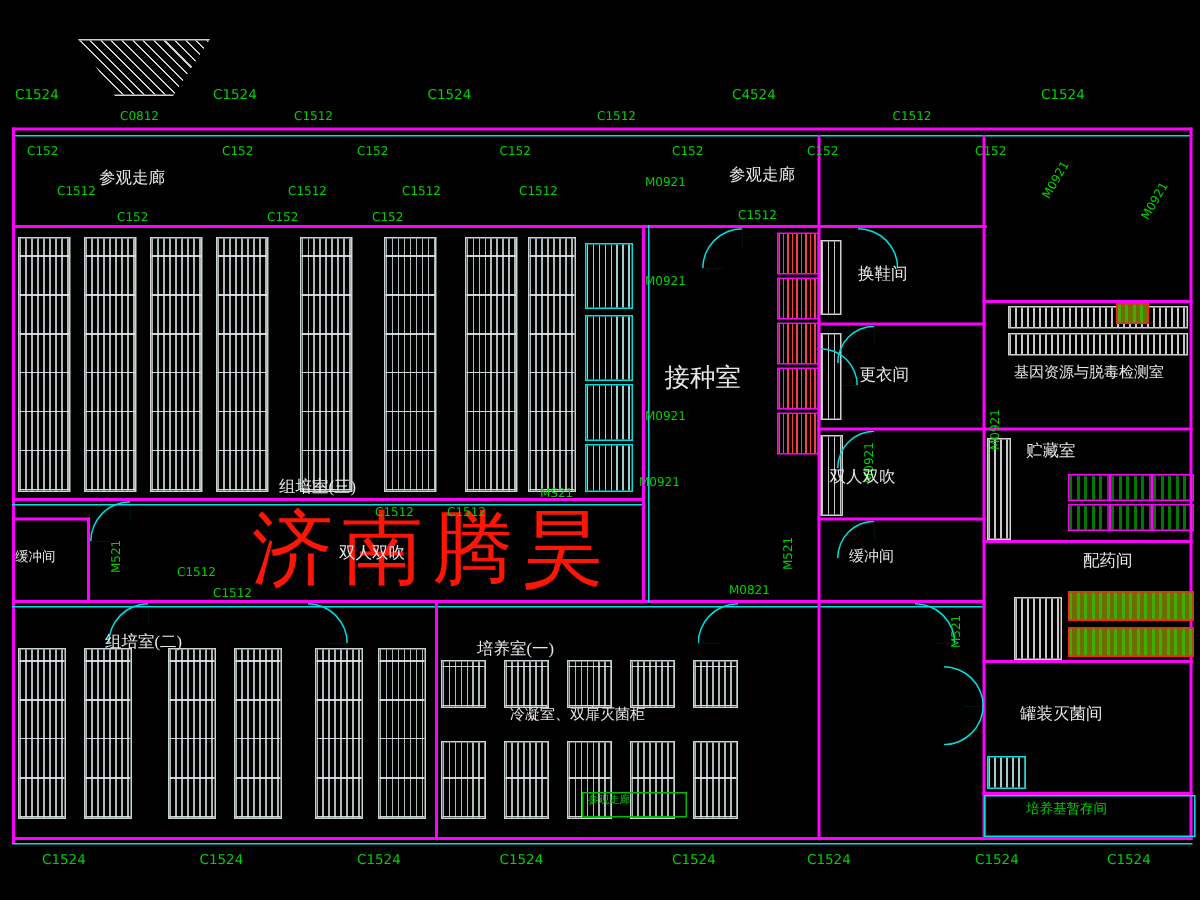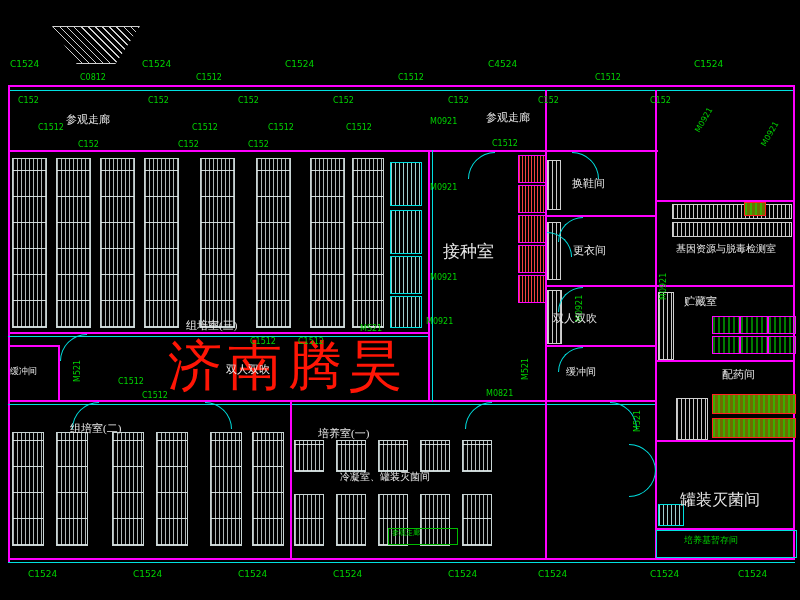--- a/index.html
+++ b/index.html
@@ -178,25 +178,25 @@
     <div class="abs lbl w" style="left: 572px; top: 178px; font-size: 11px;">换鞋间</div>
     <div class="abs lbl w" style="left: 443px; top: 243px; font-size: 17px;">接种室</div>
     <div class="abs lbl w" style="left: 573px; top: 245px; font-size: 11px;">更衣间</div>
     <div class="abs lbl w" style="left: 553px; top: 313px; font-size: 11px;">双人双吹</div>
     <div class="abs lbl w" style="left: 186px; top: 320px; font-size: 11px;">组培室(三)</div>
     <div class="abs lbl w" style="left: 226px; top: 364px; font-size: 11px;">双人双吹</div>
     <div class="abs lbl w" style="left: 10px; top: 367px; font-size: 9px;">缓冲间</div>
     <div class="abs lbl w" style="left: 566px; top: 367px; font-size: 10px;">缓冲间</div>
     <div class="abs lbl w" style="left: 70px; top: 423px; font-size: 11px;">组培室(二)</div>
     <div class="abs lbl w" style="left: 318px; top: 428px; font-size: 11px;">培养室(一)</div>
-    <div class="abs lbl w" style="left: 340px; top: 472px; font-size: 10px;">冷凝室、罐装灭菌间</div>
+    <div class="abs lbl w" style="left: 340px; top: 472px; font-size: 10px;">冷凝室、双扉灭菌柜</div>
     <div class="abs lbl w" style="left: 676px; top: 244px; font-size: 10px;">基因资源与脱毒检测室</div>
     <div class="abs lbl w" style="left: 684px; top: 296px; font-size: 11px;">贮藏室</div>
     <div class="abs lbl w" style="left: 722px; top: 369px; font-size: 11px;">配药间</div>
-    <div class="abs lbl w" style="left: 680px; top: 492px; font-size: 16px;">罐装灭菌间</div>
+    <div class="abs lbl w" style="left: 680px; top: 471px; font-size: 11px;">罐装灭菌间</div>
     <div class="abs lbl g" style="left: 684px; top: 536px; font-size: 9px;">培养基暂存间</div>
     <div class="abs lbl g" style="left: 392px; top: 530px; font-size: 7px;">参观走廊</div>
     <div class="abs lbl g" style="left: 28px; top: 570px; font-size: 9px;">C1524</div>
     <div class="abs lbl g" style="left: 133px; top: 570px; font-size: 9px;">C1524</div>
     <div class="abs lbl g" style="left: 238px; top: 570px; font-size: 9px;">C1524</div>
     <div class="abs lbl g" style="left: 333px; top: 570px; font-size: 9px;">C1524</div>
     <div class="abs lbl g" style="left: 448px; top: 570px; font-size: 9px;">C1524</div>
     <div class="abs lbl g" style="left: 538px; top: 570px; font-size: 9px;">C1524</div>
     <div class="abs lbl g" style="left: 650px; top: 570px; font-size: 9px;">C1524</div>
     <div class="abs lbl g" style="left: 738px; top: 570px; font-size: 9px;">C1524</div>

